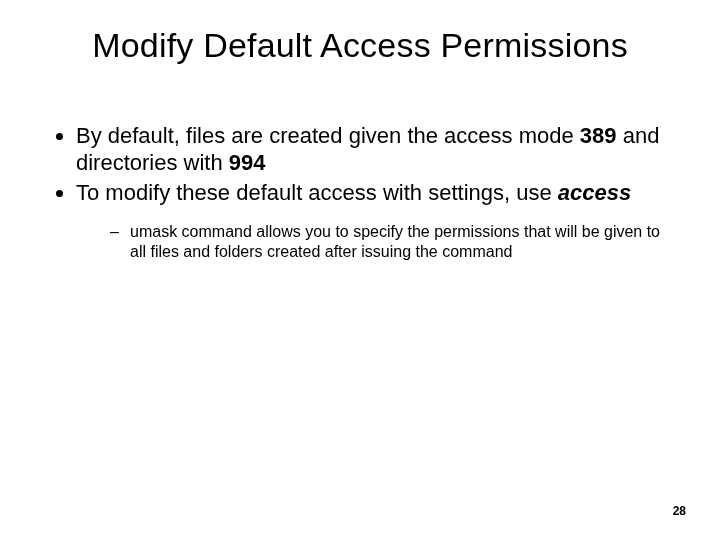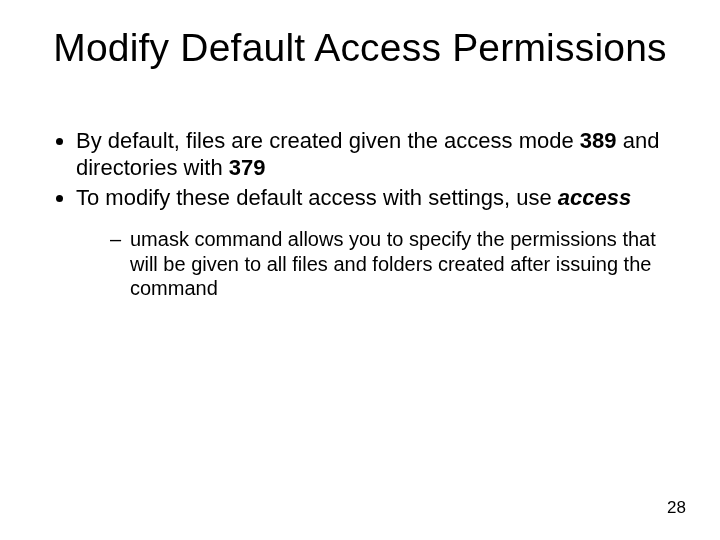--- a/index.html
+++ b/index.html
@@ -10,21 +10,21 @@
       font-family: Arial, Helvetica, sans-serif;
       color: #000000;
       position: relative;
     }
     .slide {
       width: 100%;
       height: 100%;
       padding: 26px 0 0 0;
     }
     .title {
-      font-size: 39px;
+      font-size: 34px;
       font-weight: normal;
       text-align: center;
       margin-bottom: 58px;
       letter-spacing: 0.2px;
     }
     .bullets-l1 {
       list-style-type: disc;
       margin: 0 0 0 50px;
       padding: 0 60px 0 26px;
     }
@@ -32,51 +32,51 @@
       font-size: 22px;
       line-height: 1.22;
       margin-bottom: 3px;
     }
     .bullets-l2 {
       list-style: none;
       margin: 16px 0 0 34px;
       padding: 0 0 0 0;
     }
     .bullets-l2 > li {
-      font-size: 20px;
+      font-size: 16px;
       line-height: 1.22;
       margin-bottom: 6px;
       position: relative;
       padding-left: 20px;
     }
     .bullets-l2 > li::before {
       content: "–";
       position: absolute;
       left: 0;
       top: 0;
     }
     .bold { font-weight: bold; }
     .boldit { font-weight: bold; font-style: italic; }
     .page-number {
       position: absolute;
       right: 34px;
       bottom: 22px;
-      font-size: 17px;
-      font-weight: normal;
+      font-size: 12px;
+      font-weight: bold;
     }
   </style>
 </head>
 <body>
 
 <div class="slide">
   <h1 class="title">Modify Default Access Permissions</h1>
 
   <ul class="bullets-l1">
     <li>
-      <span>By default, files are created given the access mode </span><span class="bold">389</span><span> and directories with </span><span class="bold">379</span>
+      <span>By default, files are created given the access mode </span><span class="bold">389</span><span> and directories with </span><span class="bold">994</span>
     </li>
     <li>
       <span>To modify these default access with settings, use </span><span class="boldit">access</span>
       <ul class="bullets-l2">
         <li><span>umask command allows you to specify the permissions that will be given to all files and folders created after issuing the command</span></li>
       </ul>
     </li>
   </ul>
 
   <div class="page-number">28</div>

